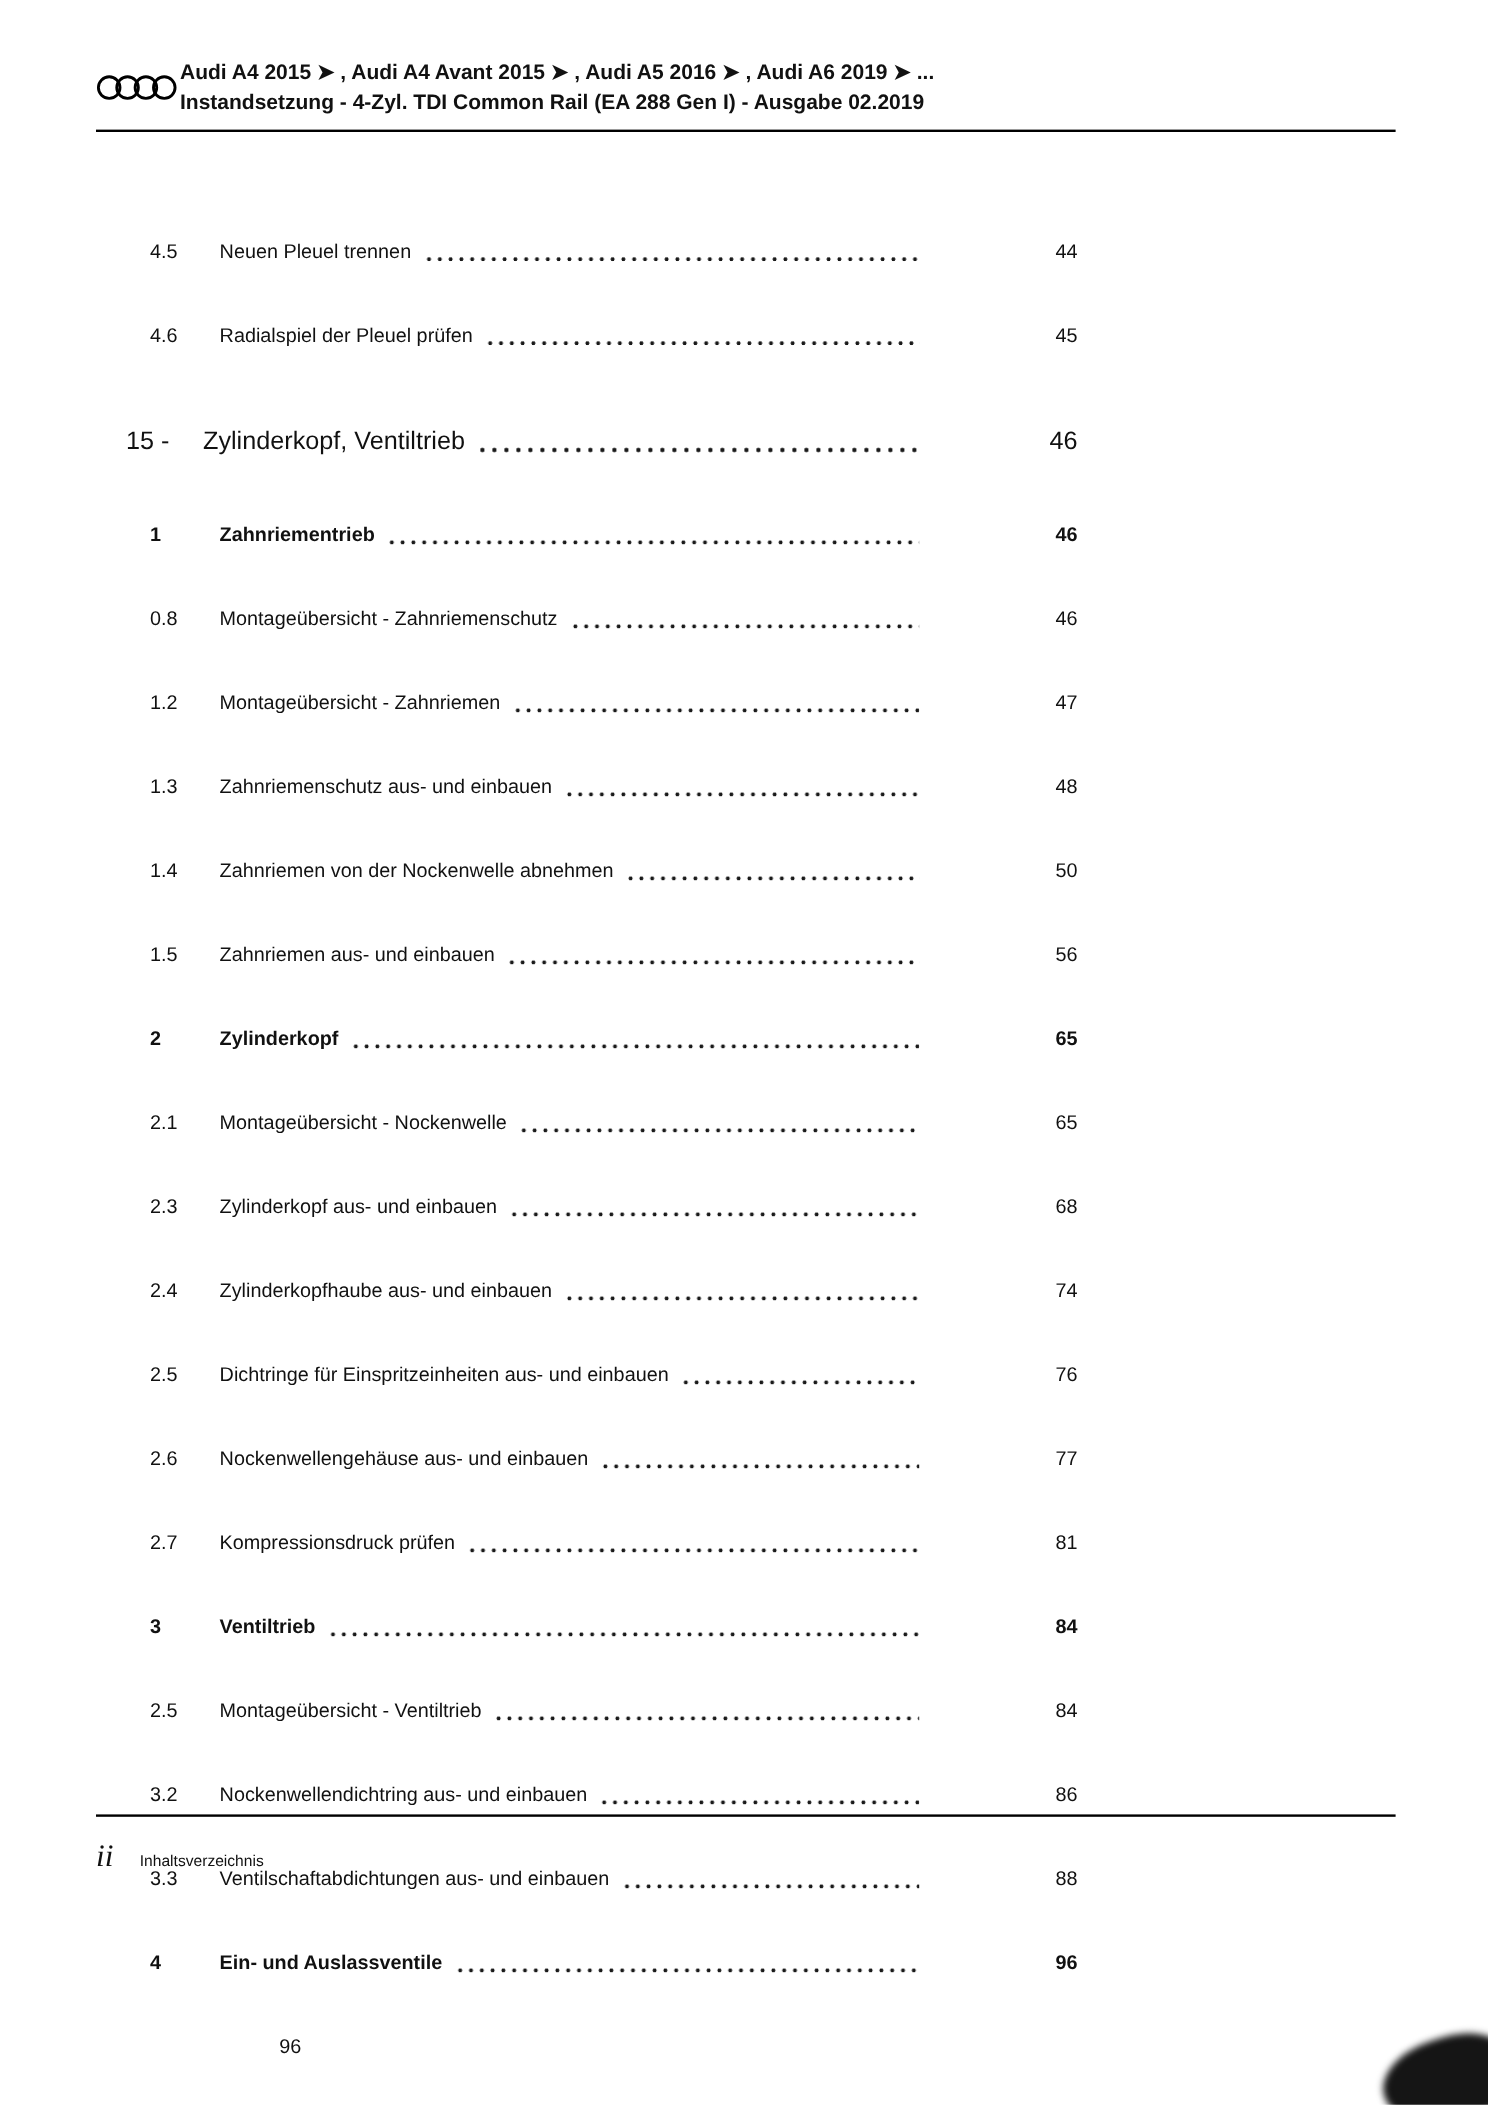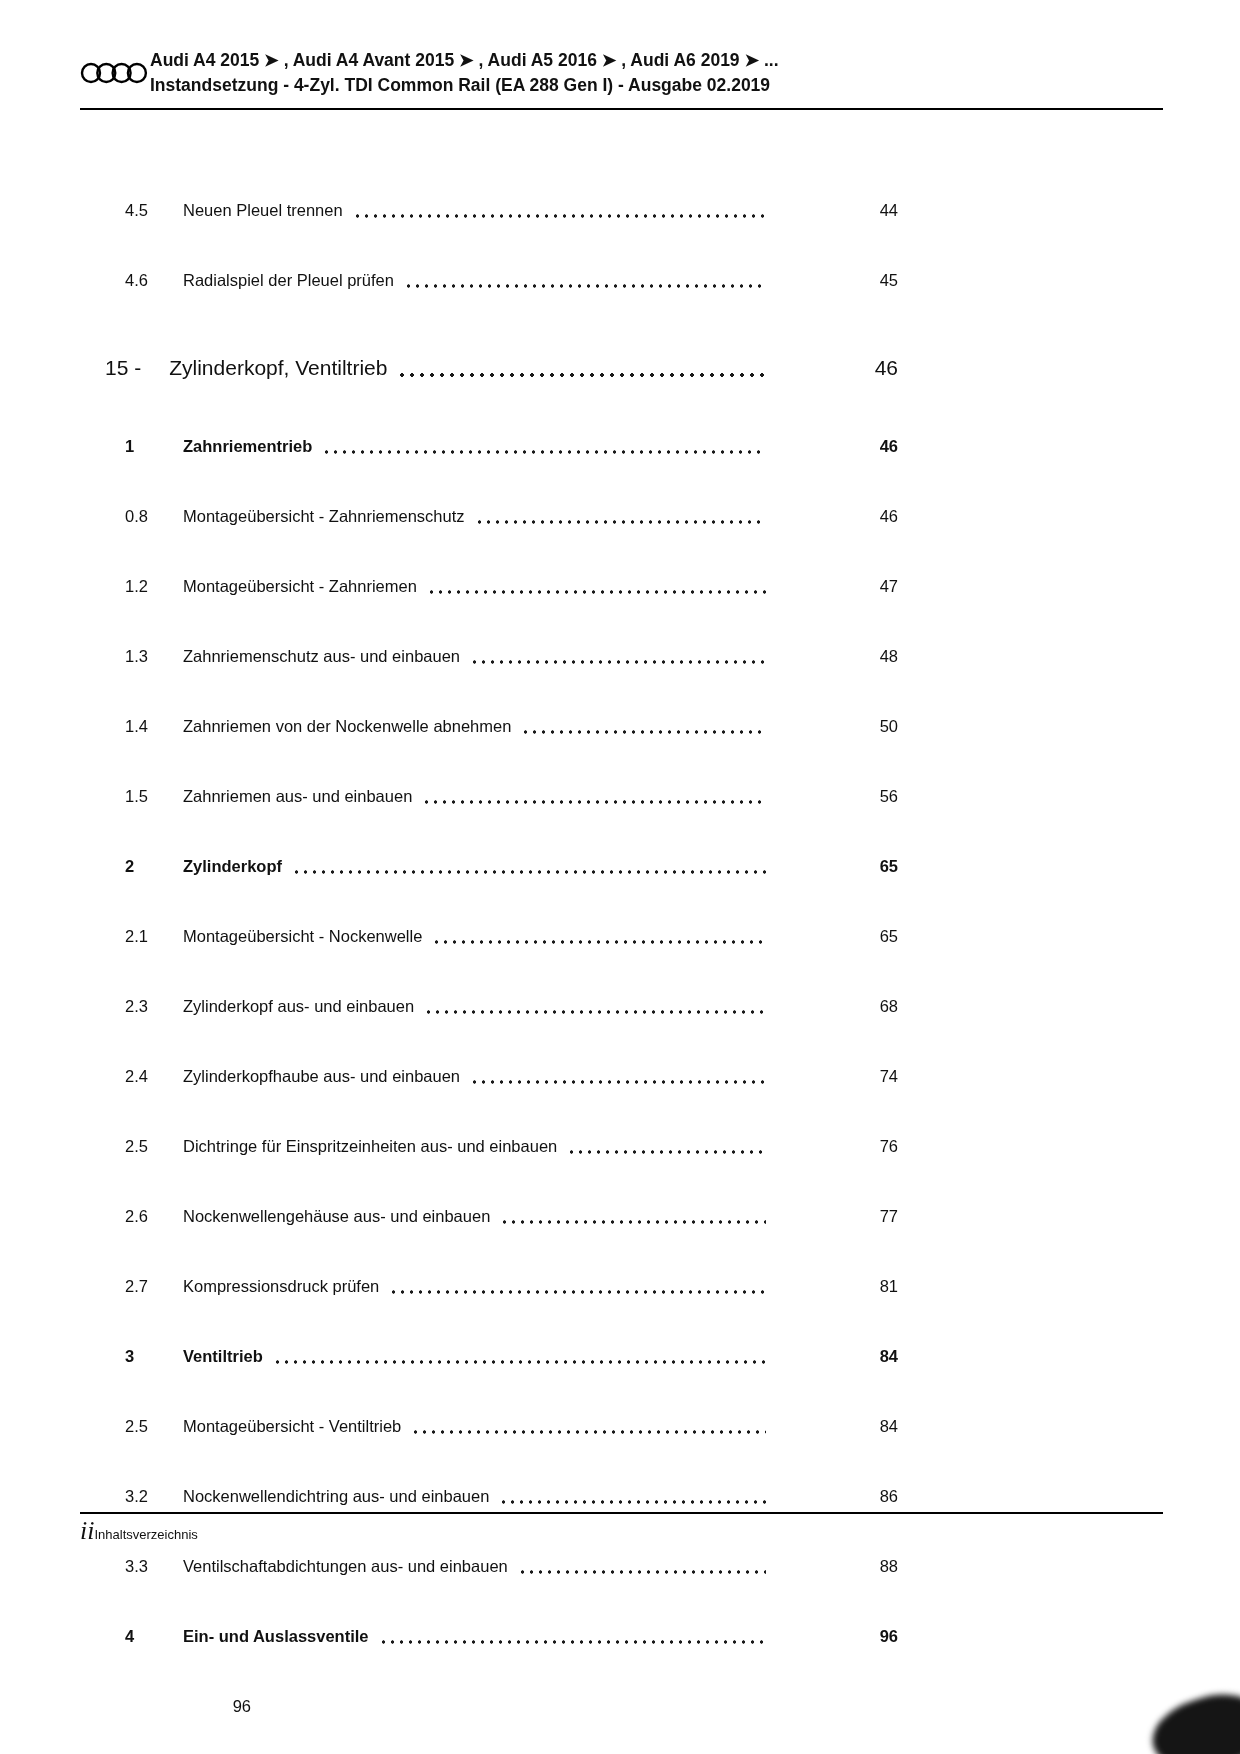--- a/index.html
+++ b/index.html
@@ -49,21 +49,21 @@
   }
   .row.chapter .num { flex: 0 0 auto; margin-right: 28px; }
   .row.chapter .leader {
     margin-bottom: 4px;
     background-image: radial-gradient(circle, #1a1a1a 1.6px, transparent 2.1px);
     background-size: 10px 6px;
   }
 
   
   .footer { position: absolute; left: 80px; right: 77px; top: 1512px; }
-  .footer-row { display: flex; align-items: baseline; margin-top: 2px; }
+  .footer-row { display: flex; align-items: baseline; gap: 22px; margin-top: 18px; }
   .footer-pageno { font-style: italic; font-size: 26px; font-family: "Liberation Serif", serif; }
   .footer-label { font-size: 13px; }
 
   
   .artifact {
     position: absolute;
     right: -22px;
     bottom: -14px;
     width: 110px;
     height: 70px;

